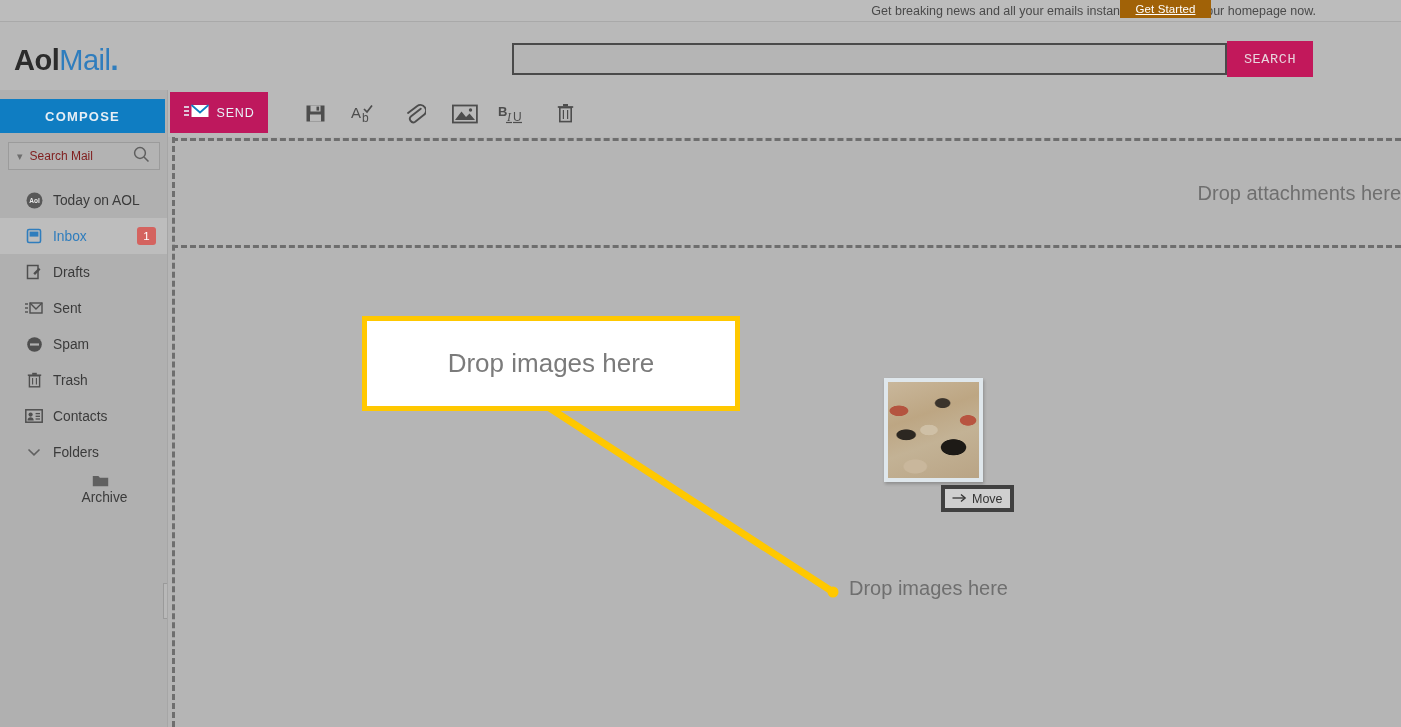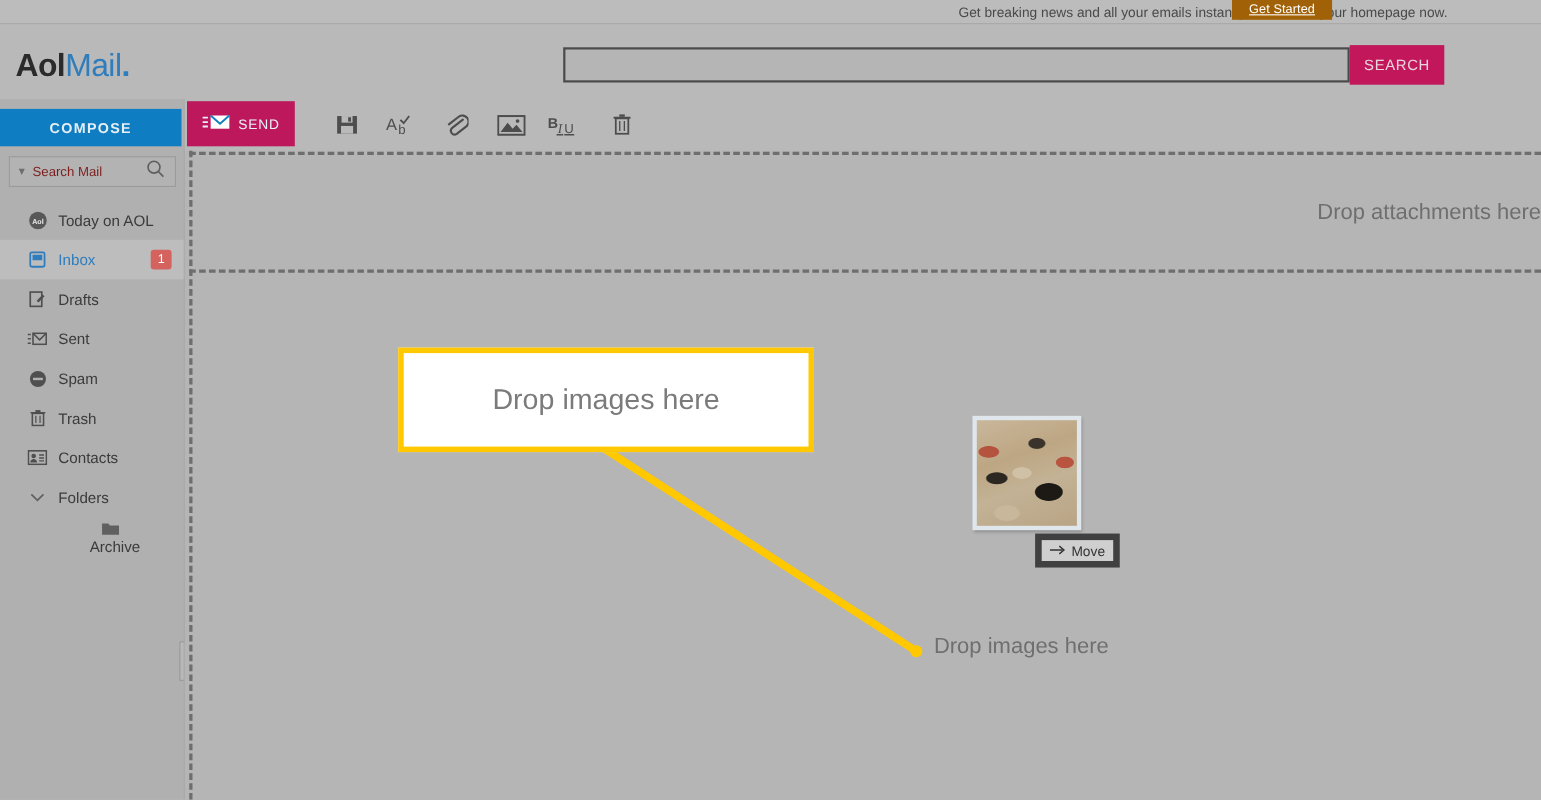--- a/index.html
+++ b/index.html
@@ -48,21 +48,21 @@
   .search-input{
     width:715px;height:32px;box-sizing:border-box;
     background:#b5b5b5;border:2px solid #4a4a4a;
     font-size:14px;color:#333;padding:0 8px;outline:none;
     font-family:"Liberation Sans", sans-serif;
   }
   .search-btn{
     width:86px;height:36px;margin-top:-2px;
     background:#c2185b;color:#e8d5dd;border:none;cursor:pointer;
     font-size:13.5px;letter-spacing:.6px;
-    font-family:Liberation Sans, sans-serif;
+    font-family:Liberation Mono, monospace;
   }
 
   
   .sidebar{
     position:absolute;left:0;top:90px;width:168px;height:637px;
     background:#b0b0b0;
   }
   .compose{
     position:absolute;left:0;top:9px;width:165px;height:34px;
     background:#0f7dc2;color:#e6eef5;border:none;cursor:pointer;
@@ -162,21 +162,21 @@
       radial-gradient(ellipse 18px 10px at 20% 55%, #2c2721 0%, #2c2721 50%, rgba(44,39,33,0) 58%),
       radial-gradient(ellipse 14px 9px at 60% 22%, #3a332b 0%, #3a332b 50%, rgba(58,51,43,0) 60%),
       radial-gradient(ellipse 16px 9px at 12% 30%, #b4543f 0%, #b4543f 55%, rgba(180,84,63,0) 62%),
       radial-gradient(ellipse 14px 9px at 88% 40%, #b85440 0%, #b85440 55%, rgba(184,84,64,0) 62%),
       radial-gradient(ellipse 15px 9px at 45% 50%, #cfc0a6 0%, #cfc0a6 55%, rgba(207,192,166,0) 62%),
       radial-gradient(ellipse 20px 12px at 30% 88%, #c9b79c 0%, #c9b79c 55%, rgba(201,183,156,0) 62%),
       linear-gradient(160deg,#c9b79b 0%,#bda683 35%,#c3b295 60%,#b9a485 100%);
   }
   .move-badge{
     position:absolute;left:941px;top:485px;height:19px;
-    background:#cfcfcf;border:6px solid #404040;
+    background:#cfcfcf;border:4px solid #404040;
     display:flex;align-items:center;gap:5px;padding:0 7px;
     font-size:12.5px;color:#333;
   }
 
   
   .callout{
     position:absolute;left:362px;top:316px;width:378px;height:95px;
     background:#ffffff;border:5px solid #ffc800;box-sizing:border-box;
     display:flex;align-items:center;justify-content:center;
   }

